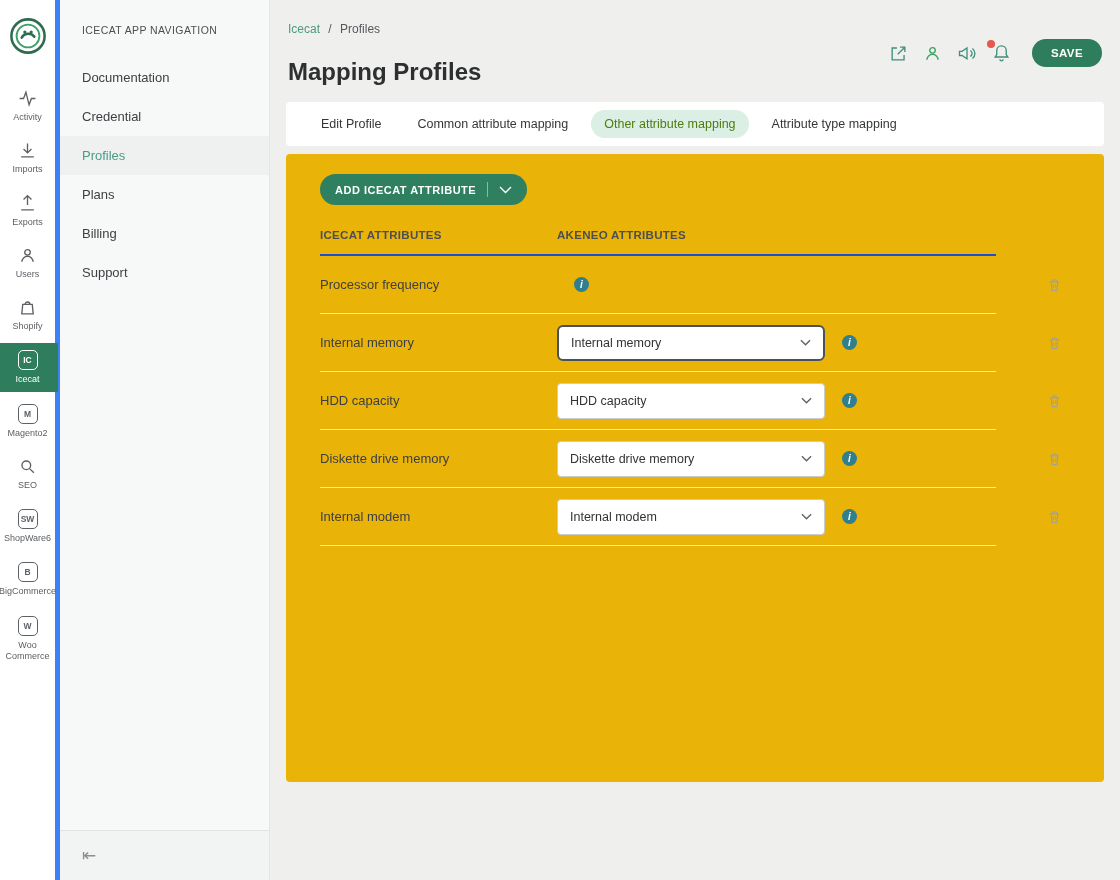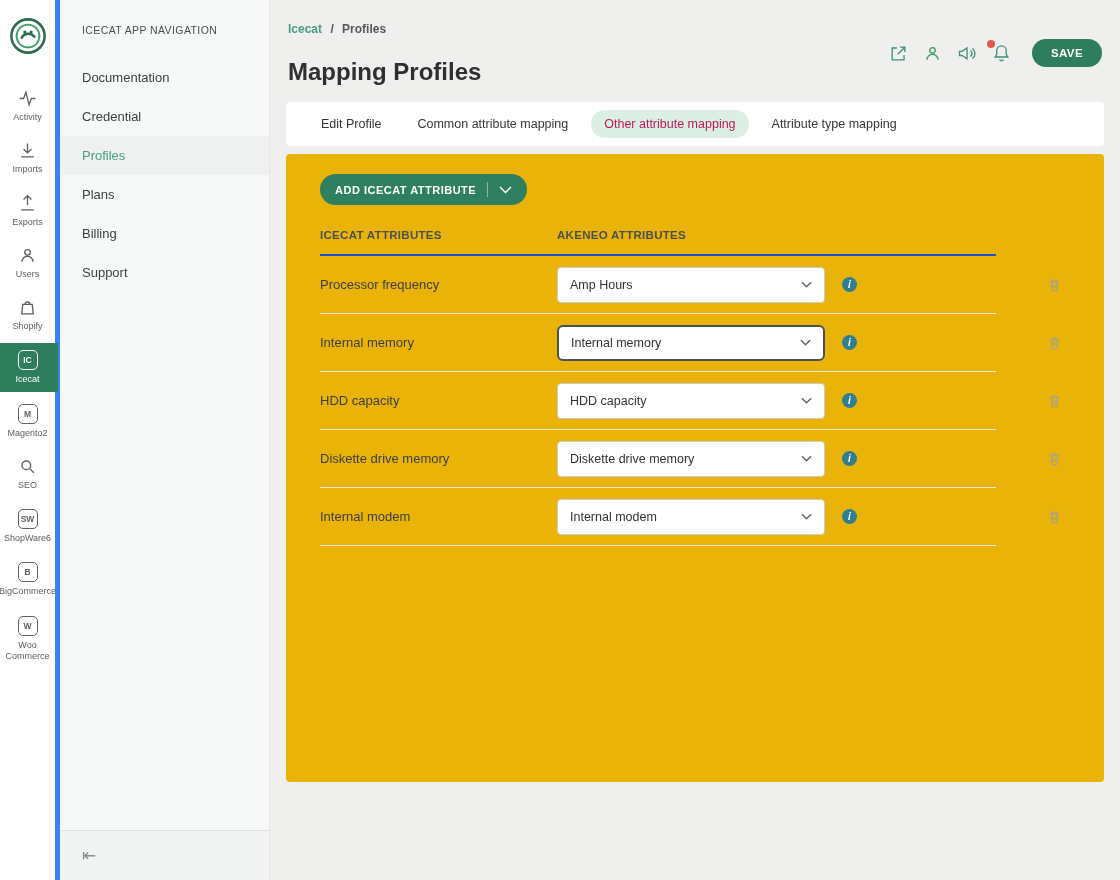--- a/index.html
+++ b/index.html
@@ -49,42 +49,42 @@
   .sb-footer {
     position: absolute; bottom: 0; left: 0; right: 0; height: 50px;
     background: #f2f3f3; border-top: 1px solid #e2e3e3;
     display: flex; align-items: center; padding: 0 22px;
   }
   .collapse-icon { color: #8b8f92; font-size: 17px; cursor: pointer; line-height: 1; }
 
   
   .main { flex: 1; padding: 22px 16px 0; overflow: hidden; }
   .topbar { display: flex; justify-content: space-between; align-items: flex-start; padding: 0 2px; margin-bottom: 16px; }
-  .breadcrumb { font-size: 12px; color: #55585b; font-weight: bold; }
+  .breadcrumb { font-size: 12px; color: #55585b; }
   .bc-link { color: #4a9c82; cursor: pointer; text-decoration: none; }
   .bc-sep { margin: 0 5px; color: #55585b; }
   .page-title { font-size: 24px; font-weight: 700; color: #2d2f31; margin-top: 22px; }
   .top-actions { display: flex; align-items: center; gap: 15px; margin-top: 17px; justify-content: center; }
   .ticon { color: #3f8f7a; cursor: pointer; position: relative; display: flex; }
   .ticon.green { color: #3fa060; }
   .dot { position: absolute; top: -3px; left: -5px; width: 8px; height: 8px; background: #e4584d; border-radius: 50%; }
   .save-btn {
     background: #2e7d5c; color: #fff; border: none;
     font-family: inherit; font-size: 11.5px; font-weight: 700; letter-spacing: .4px;
     padding: 8px 19px; border-radius: 15px; cursor: pointer; margin-left: 6px;
   }
 
   
   .tabs-card {
     background: #fff; border-radius: 4px; height: 44px;
     display: flex; align-items: center; padding: 0 22px; gap: 10px;
     margin-bottom: 8px;
   }
   .tab { font-size: 12.5px; color: #34373a; padding: 7px 13px; border-radius: 15px; cursor: pointer; white-space: nowrap; }
-  .tab.selected { background: #dcefe4; color: #be185d; }
+  .tab.selected { background: #dcefe4; color: #4d7c0f; }
 
   
   .content-card { background: #eab308; border-radius: 4px; padding: 16px 34px 0; height: 628px; }
   .add-btn {
     display: inline-flex; align-items: center;
     background: #2e8060; color: #fff; border: none; border-radius: 16px;
     height: 31px; padding: 0 15px;
     font-family: inherit; font-size: 11px; font-weight: 700; letter-spacing: .5px;
     cursor: pointer; margin: 4px 0 24px;
   }
@@ -298,28 +298,20 @@
       <div class="thead">
         <div class="hc1 th-label">ICECAT ATTRIBUTES</div>
         <div class="th-label">AKENEO ATTRIBUTES</div>
       </div>
 
       
       <div class="trow">
         <div class="tmain">
           <div class="c1">Processor frequency</div>
           <div class="c2">
-            <div class="select">
-              <span>Amp Hours</span>
-              <span style="display:flex;">
-                  <svg width="11" height="7" viewBox="0 0 12 7" fill="none" stroke="#5f6368" stroke-width="1.5">
-                    <path d="M1 1l5 5 5-5"></path>
-                  </svg>
-                </span>
-            </div>
             <span class="info">i</span>
           </div>
         </div>
         <span class="trash">
           <svg width="15" height="16" viewBox="0 0 24 24" fill="none" stroke="currentColor" stroke-width="1.6">
               <path d="M4 7h16M9 7V4h6v3M7 7l1 14h8l1-14M10 11v6M14 11v6"></path>
             </svg>
         </span>
       </div>
 

